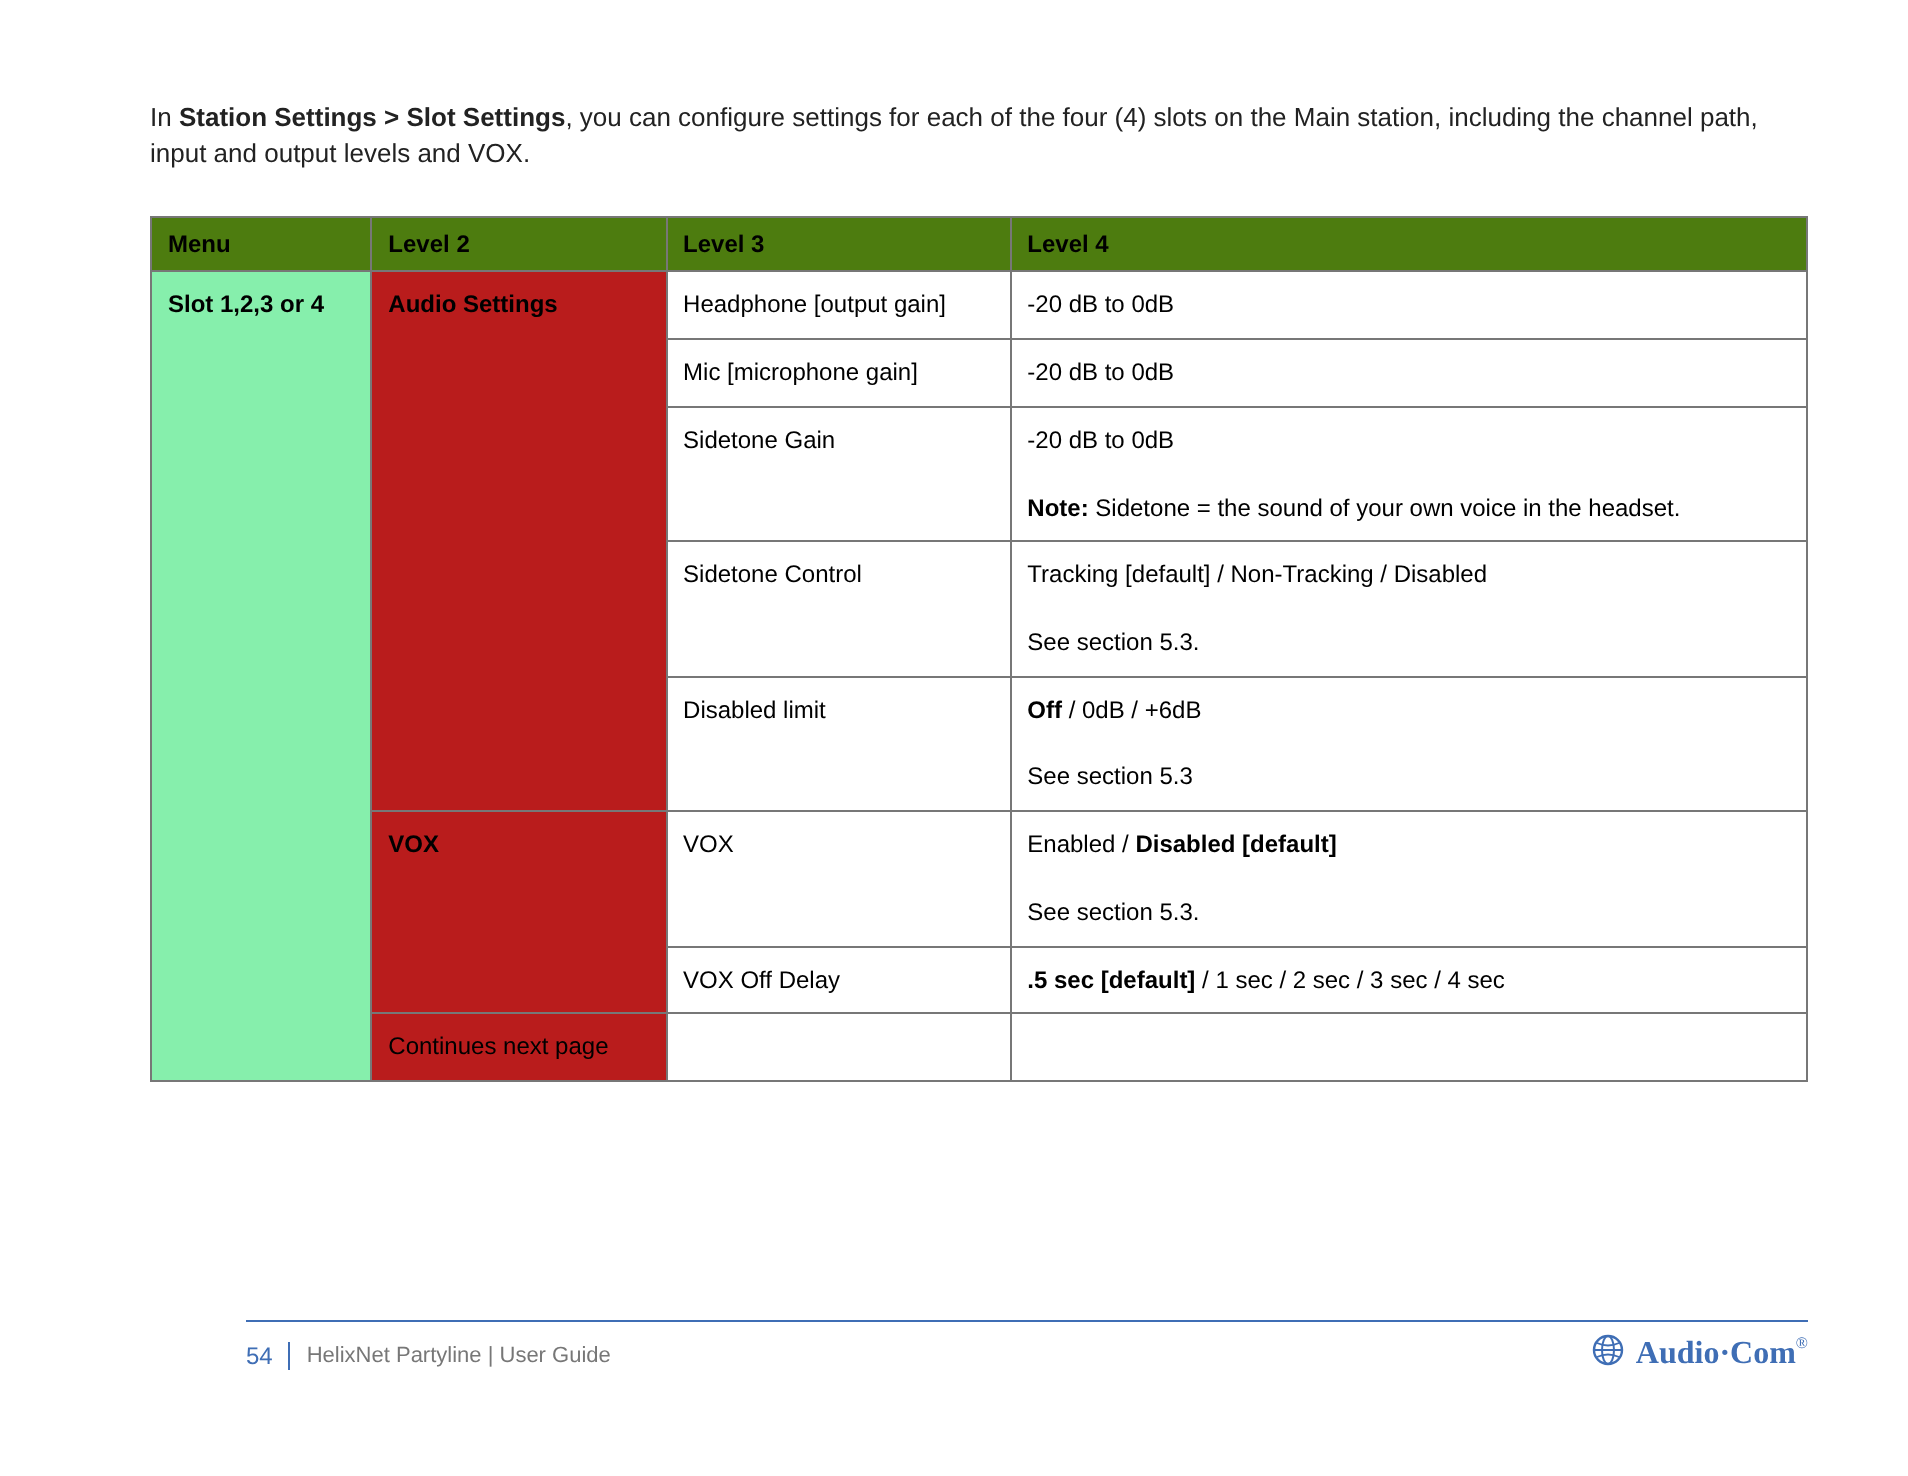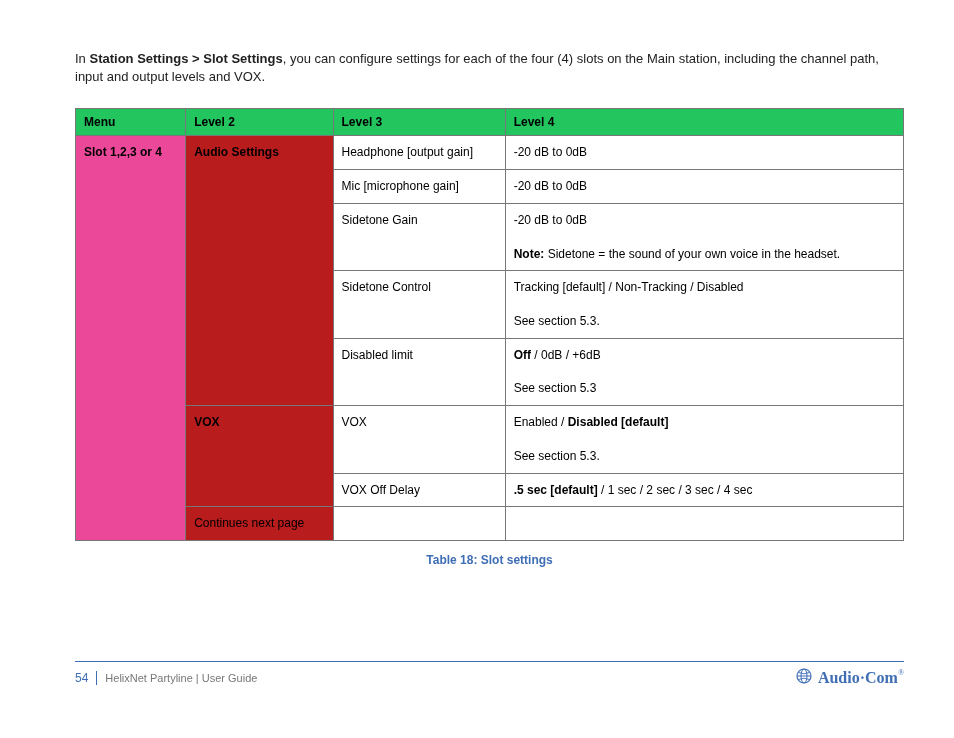--- a/index.html
+++ b/index.html
@@ -27,38 +27,38 @@
       font-size: 13px;
       color: #222;
       margin-bottom: 22px;
       line-height: 1.4;
     }
     table.menu-table {
       width: 100%;
       border-collapse: collapse;
     }
     table.menu-table th {
-      background: #22c55e;
+      background: #4d7c0f;
       border: 1px solid #777;
       padding: 6px 8px;
       font-size: 12px;
       font-weight: bold;
       text-align: left;
       color: #000;
     }
     table.menu-table td {
       border: 1px solid #777;
       padding: 8px 8px;
       font-size: 12px;
       vertical-align: top;
       color: #000;
       line-height: 1.4;
     }
     td.col-level1 {
-      background: #ec4899;
+      background: #86efac;
       font-weight: bold;
     }
     td.col-level2 {
       background: #b91c1c;
       font-weight: bold;
     }
     td.col-level2.info {
       font-weight: normal;
     }
     .bold {
@@ -75,20 +75,21 @@
       position: absolute;
       left: 75px;
       right: 50px;
       bottom: 50px;
     }
     .footer-line {
       border-top: 1px solid #3f6eb5;
       display: flex;
       align-items: center;
       padding-top: 6px;
+      margin-left: 48px;
     }
     .page-num {
       font-size: 12px;
       color: #3f6eb5;
       padding-right: 8px;
       border-right: 1px solid #3f6eb5;
     }
     .footer-text {
       font-size: 11px;
       color: #777;
@@ -166,21 +167,20 @@
         <td><span class="bold">.5 sec [default]</span> / 1 sec / 2 sec / 3 sec / 4 sec</td>
       </tr>
       <tr>
         <td class="col-level2 info">Continues next page</td>
         <td></td>
         <td></td>
       </tr>
     </tbody>
   </table>
 
-  <div class="caption">Table 18: Slot settings</div>
 </div>
 
 <div class="footer">
   <div class="footer-line">
     <span class="page-num">54</span>
     <span class="footer-text">HelixNet Partyline | User Guide</span>
     <span class="logo">
       <span class="globe">
         <svg width="16" height="16" viewBox="0 0 16 16">
           <circle cx="8" cy="8" r="7" fill="none" stroke="#3f6eb5" stroke-width="1.2"></circle>

